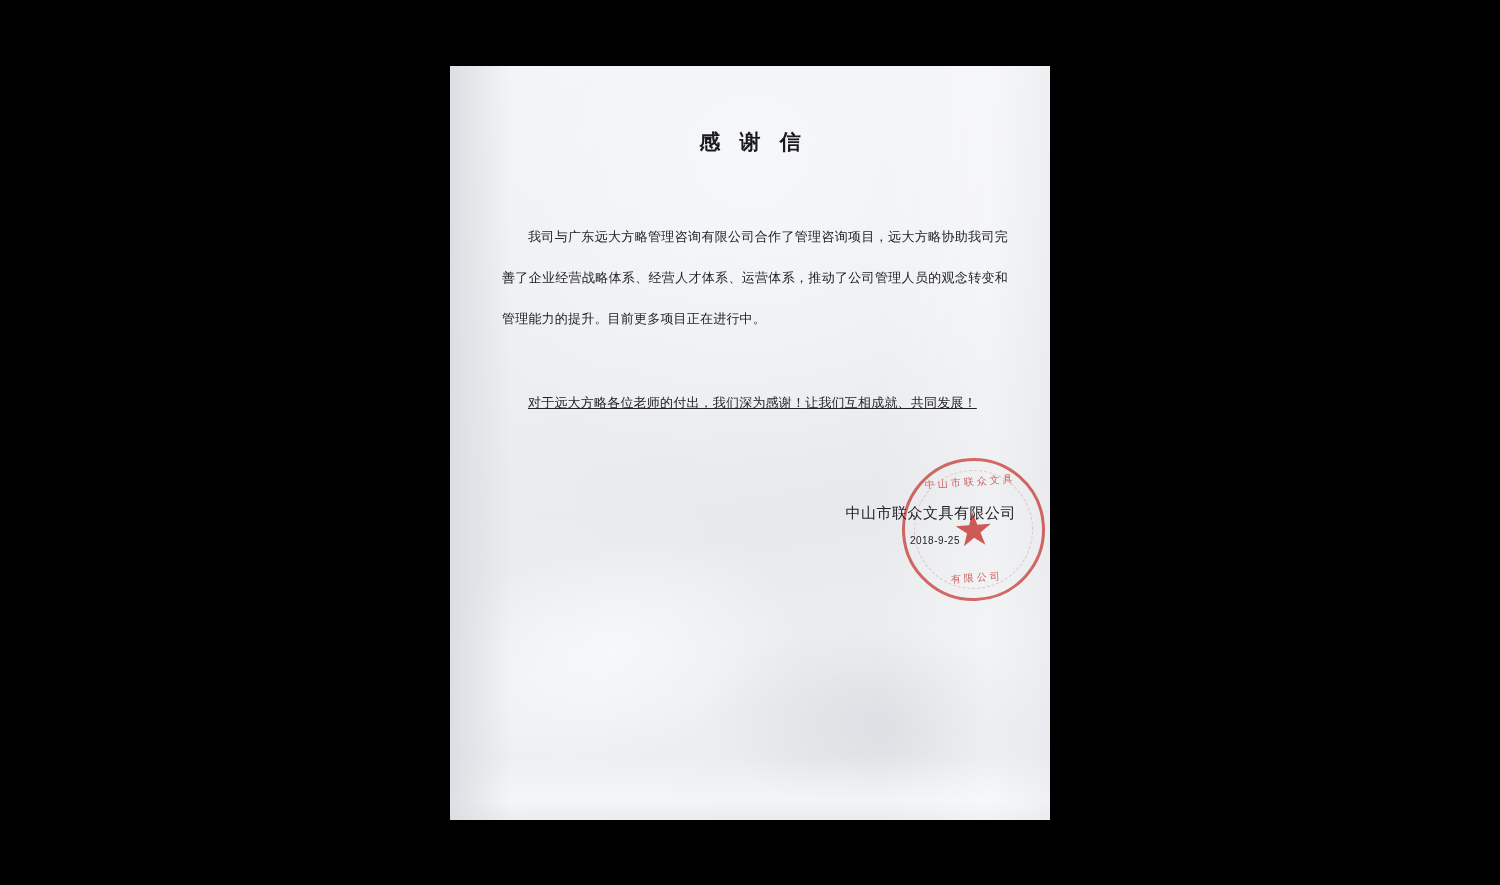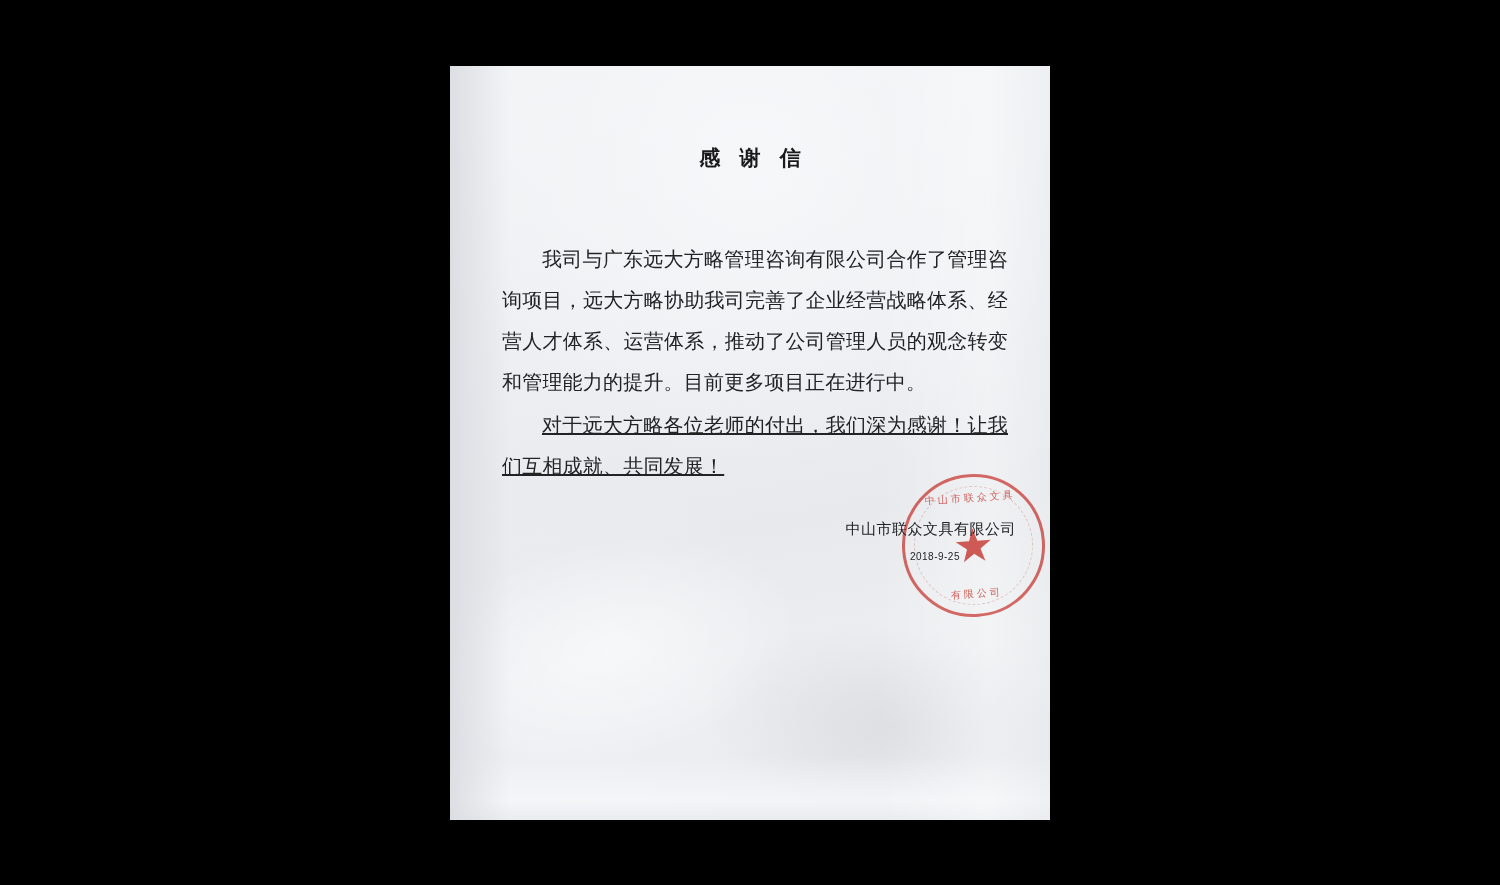--- a/index.html
+++ b/index.html
@@ -60,21 +60,21 @@
     left: 430px; top: 0px; width: 180px; height: 760px;
     background: linear-gradient(90deg, rgba(255,255,255,0) 0%, rgba(255,255,255,0.35) 60%, rgba(232,234,237,0.5) 100%);
   }
   .crease.c5 {
     left: 0px; top: 0px; width: 60px; height: 754px;
     background: linear-gradient(90deg, rgba(216,219,224,0.85) 0%, rgba(216,219,224,0) 100%);
   }
 
   #content {
     position: absolute;
-    left: 0; top: 16px;
+    left: 0; top: 0;
     width: 600px;
     height: 754px;
   }
 
   #doc-title {
     position: absolute;
     left: 0;
     top: 62px;
     width: 600px;
     text-align: center;
@@ -82,21 +82,21 @@
     font-weight: bold;
     letter-spacing: 7px;
     color: #1a1a1c;
     text-indent: 7px;
   }
 
   .para {
     position: absolute;
     left: 52px;
     width: 506px;
-    font-size: 20px;
+    font-size: 13px;
     line-height: 41px;
     color: #232326;
     text-align: justify;
     text-justify: inter-ideograph;
     text-indent: 2em;
     letter-spacing: 0.2px;
   }
   #para-1 { top: 137px; }
   #para-2 { top: 303px; text-decoration: underline; }
 

